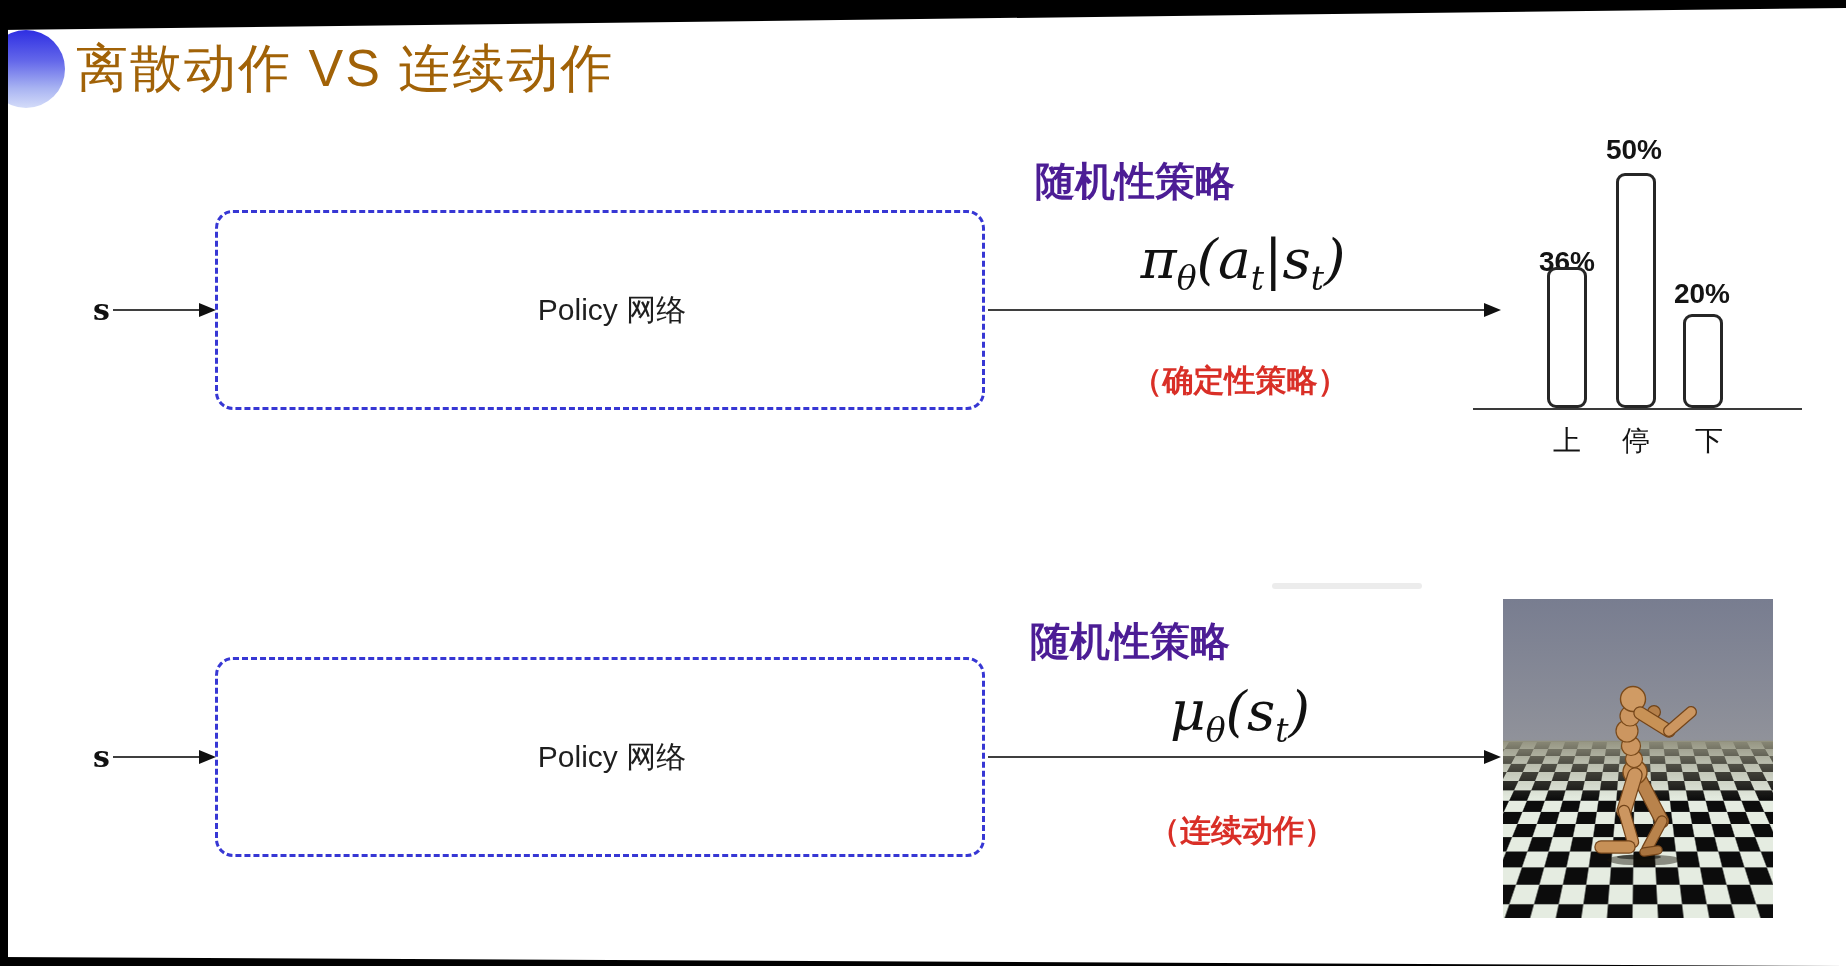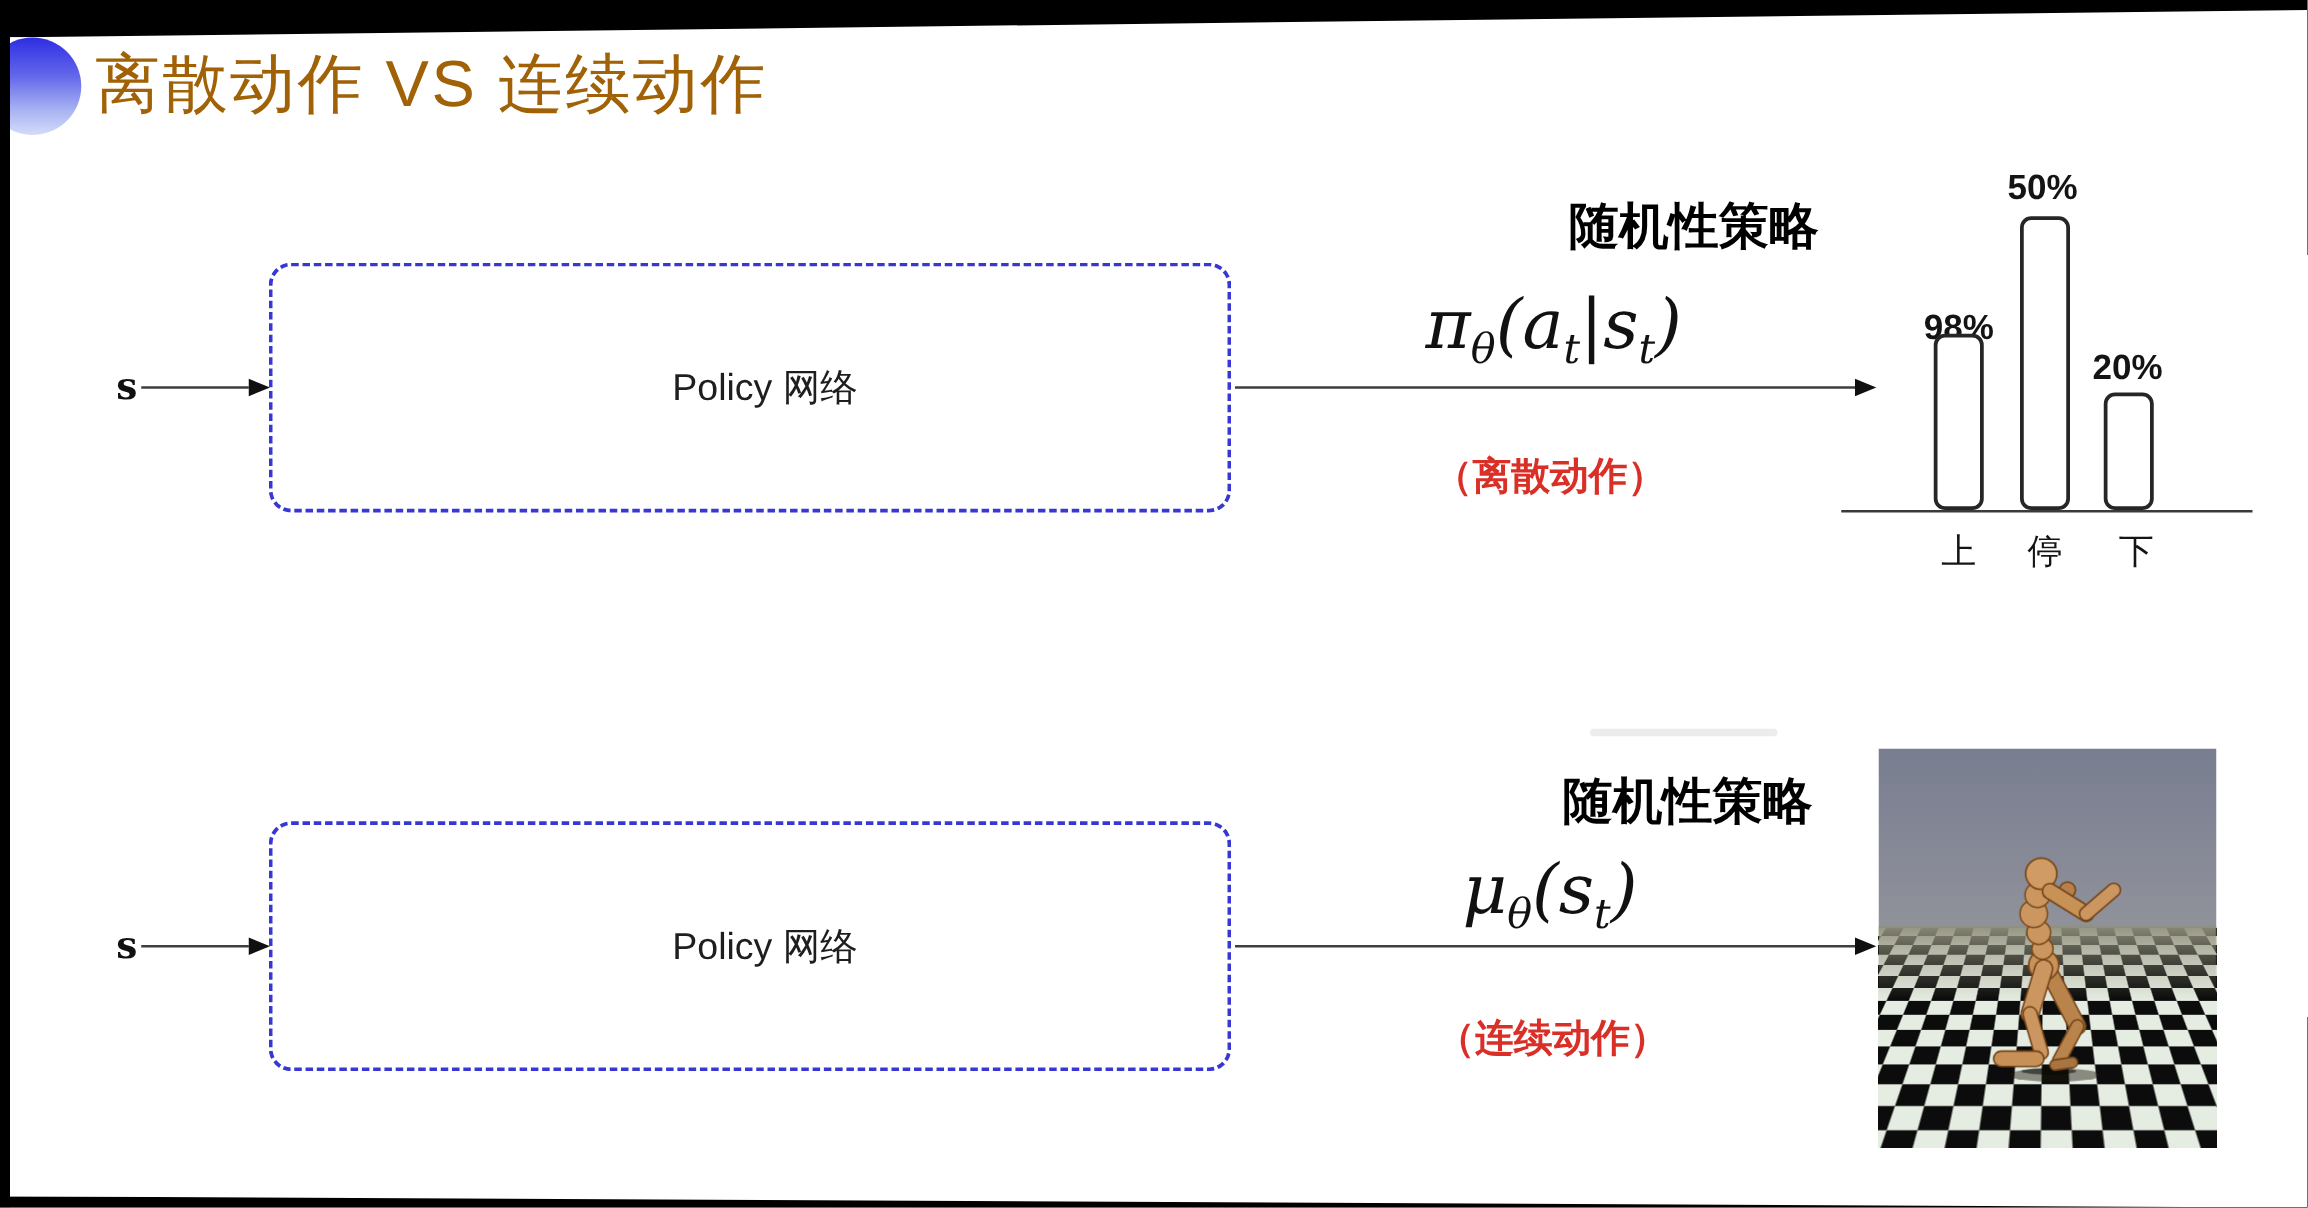--- a/index.html
+++ b/index.html
@@ -22,22 +22,22 @@
 
   
   .s-label{position:absolute;font-family:"DejaVu Serif",serif;font-weight:700;font-size:30px;
            line-height:30px;color:#111;}
   .hline{position:absolute;height:2px;background:#3f3f3f;}
   .ahead{position:absolute;width:0;height:0;border-top:7px solid transparent;
          border-bottom:7px solid transparent;border-left:17px solid #101010;}
   .pbox{position:absolute;width:770px;height:200px;border:3px dashed #3737d4;border-radius:18px;
         box-sizing:border-box;display:flex;align-items:center;justify-content:center;padding-left:24px;}
   .pbox span{font-size:30px;color:#1e1e1e;}
-  .policy-title{position:absolute;width:420px;text-align:right;font-size:40px;line-height:42px;
-                font-weight:600;color:#000000;}
+  .policy-title{position:absolute;width:420px;text-align:left;font-size:40px;line-height:42px;
+                font-weight:600;color:#4c1d95;}
   .formula{position:absolute;width:420px;text-align:center;font-family:"DejaVu Serif",serif;
            font-style:italic;font-size:55px;line-height:46px;color:#111;}
   .formula sub{font-size:60%;font-style:italic;}
   .action-note{position:absolute;width:420px;text-align:center;font-size:31px;line-height:34px;
                font-weight:700;color:#d92f27;}
 
   
   .bar{position:absolute;width:40px;background:#fff;border:3px solid #262626;border-radius:9px;
        box-sizing:border-box;}
   .baseline{position:absolute;left:1473px;top:408px;width:329px;height:2px;background:#3a3a3a;}
@@ -75,24 +75,24 @@
 
   <div class="pbox" style="left:215px;top:210px;">
     <span>Policy 网络</span>
   </div>
 
   <div class="hline" style="left:988px;top:309px;width:496px;"></div>
   <div class="ahead" style="left:1484px;top:303px;"></div>
 
   <div class="policy-title" style="left:1035px;top:160px;">随机性策略</div>
   <div class="formula" style="left:1033px;top:236px;">π<sub>θ</sub>(a<sub>t</sub>|s<sub>t</sub>)</div>
-  <div class="action-note" style="left:1030px;top:364px;">（离散动作）</div>
+  <div class="action-note" style="left:1030px;top:364px;">（确定性策略）</div>
 
   <div>
-    <div class="pct" style="left:1527px;top:230px;">98%</div>
+    <div class="pct" style="left:1527px;top:230px;">36%</div>
     <div class="pct" style="left:1594px;top:118px;">50%</div>
     <div class="pct" style="left:1662px;top:262px;">20%</div>
 
     <div class="bar" style="left: 1547px; height: 141px; top: 267px;"></div>
     <div class="bar" style="left: 1616px; height: 235px; top: 173px;"></div>
     <div class="bar" style="left: 1683px; height: 94px; top: 314px;"></div>
 
     <div class="baseline"></div>
 
     <div class="cat" style="left:1527px;">上</div>

